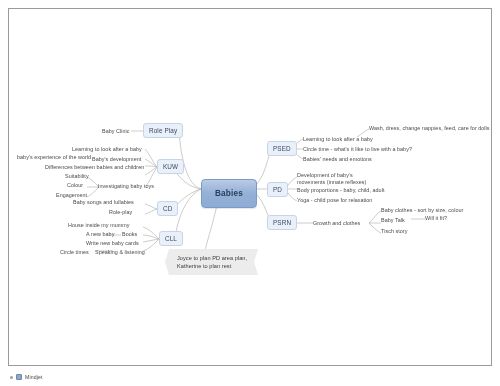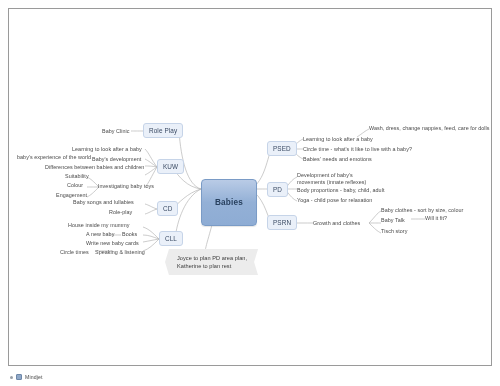--- a/index.html
+++ b/index.html
@@ -45,21 +45,21 @@
     letter-spacing: 0.1px;
   }
   .node-center {
     position: absolute;
     background: linear-gradient(180deg, #b9cbe6 0%, #93b0d6 50%, #8eacd4 100%);
     border: 1px solid #7a9bc6;
     border-radius: 4px;
     color: #28405e;
     font-weight: bold;
     font-size: 8.2px;
-    padding: 18px 13px;
+    padding: 9px 13px;
     white-space: nowrap;
     box-shadow: 0 1px 1px rgba(0,0,0,0.10);
     letter-spacing: 0.2px;
   }
   
   .leaf {
     position: absolute;
     font-size: 5.4px;
     line-height: 1.28;
     color: #4a4a4a;

